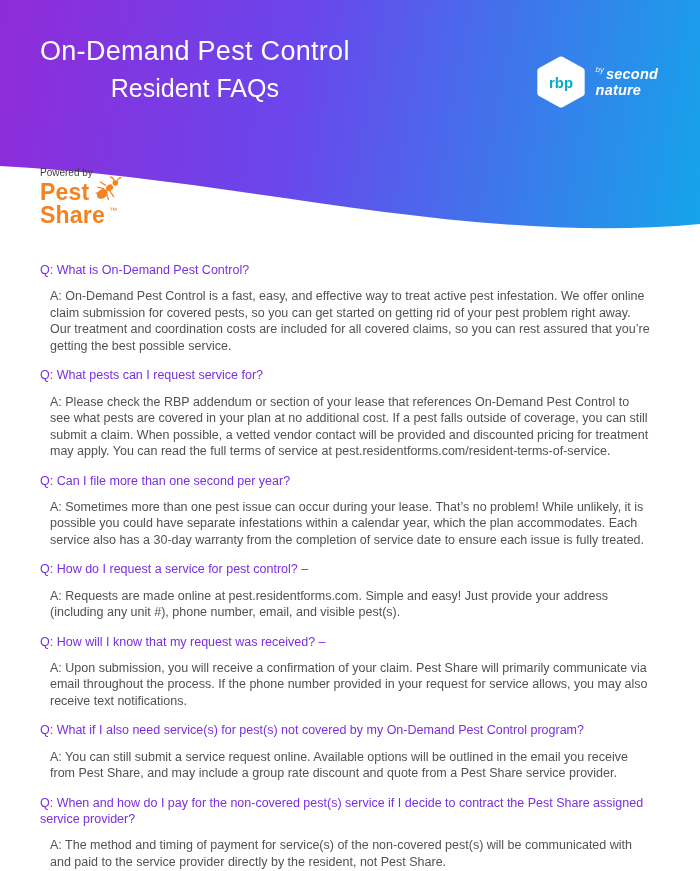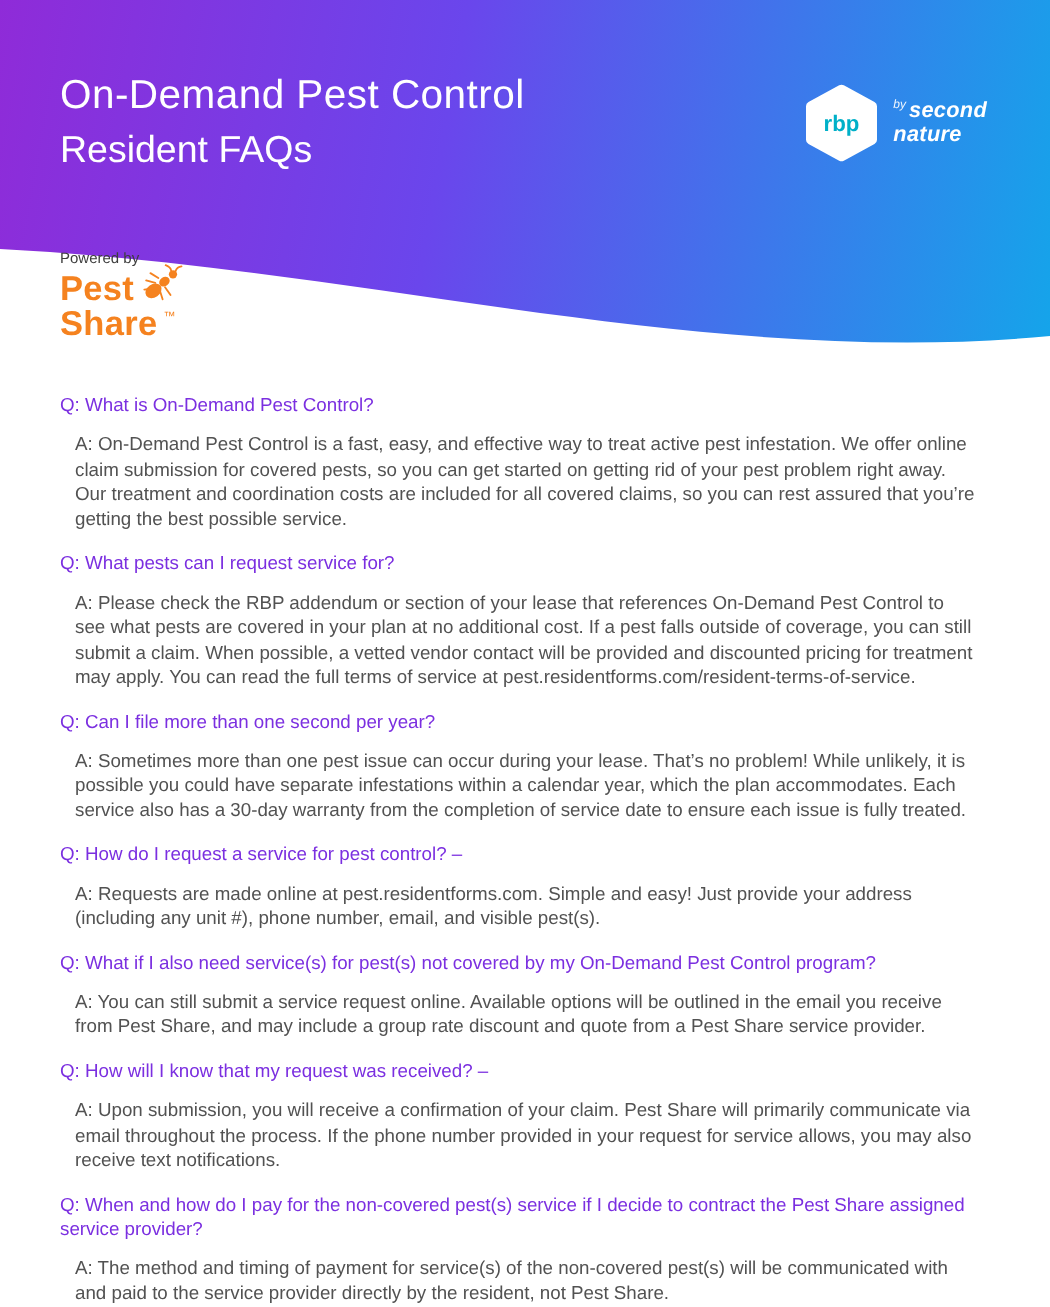--- a/index.html
+++ b/index.html
@@ -10,21 +10,21 @@
     -webkit-font-smoothing:antialiased;
   }
   .page { width:700px; position:relative; background:#fff; }
 
   
   .hero {
     position:relative; height:250px;
     background:linear-gradient(100deg, #8f2bd8 0%, #6a46ec 42%, #14a5ea 100%);
     overflow:hidden;
   }
-  .hero-inner { position:absolute; left:40px; top:48px; color:#fff; z-index:3; }
+  .hero-inner { position:absolute; left:40px; top:36px; color:#fff; z-index:3;text-align:center; }
   .hero-title { font-size:27px; font-weight:500; letter-spacing:.3px; }
   .hero-subtitle { font-size:25px; font-weight:400; margin-top:7px; }
 
   .brand { position:absolute; right:42px; top:56px; display:flex; align-items:center; gap:9px; z-index:3; }
   .rbp-badge { width:52px; height:52px; }
   .rbp-badge svg { width:52px; height:52px; display:block; }
   .rbp-badge text { font-family:"Liberation Sans", sans-serif; }
   .sn { color:#fff; line-height:1.02;font-style:italic; }
   .sn-by { font-size:8px; vertical-align:top; margin-right:2px; opacity:.92; font-weight:400; }
   .sn-word { font-size:14.5px; font-weight:700; letter-spacing:.2px; }
@@ -120,27 +120,27 @@
     <h3 class="faq-q">Q: Can I file more than one second per year?</h3>
     <p class="faq-a">A: Sometimes more than one pest issue can occur during your lease. That’s no problem! While unlikely, it is possible you could have separate infestations within a calendar year, which the plan accommodates. Each service also has a 30-day warranty from the completion of service date to ensure each issue is fully treated.</p>
   </section>
 
   <section class="faq-item">
     <h3 class="faq-q">Q: How do I request a service for pest control? –</h3>
     <p class="faq-a">A: Requests are made online at pest.residentforms.com. Simple and easy! Just provide your address (including any unit #), phone number, email, and visible pest(s).</p>
   </section>
 
   <section class="faq-item">
-    <h3 class="faq-q">Q: What if I also need service(s) for pest(s) not covered by my On-Demand Pest Control program?</h3>
-    <p class="faq-a">A: You can still submit a service request online. Available options will be outlined in the email you receive from Pest Share, and may include a group rate discount and quote from a Pest Share service provider.</p>
+    <h3 class="faq-q">Q: How will I know that my request was received? –</h3>
+    <p class="faq-a">A: Upon submission, you will receive a confirmation of your claim. Pest Share will primarily communicate via email throughout the process. If the phone number provided in your request for service allows, you may also receive text notifications.</p>
   </section>
 
   <section class="faq-item">
-    <h3 class="faq-q">Q: How will I know that my request was received? –</h3>
-    <p class="faq-a">A: Upon submission, you will receive a confirmation of your claim. Pest Share will primarily communicate via email throughout the process. If the phone number provided in your request for service allows, you may also receive text notifications.</p>
+    <h3 class="faq-q">Q: What if I also need service(s) for pest(s) not covered by my On-Demand Pest Control program?</h3>
+    <p class="faq-a">A: You can still submit a service request online. Available options will be outlined in the email you receive from Pest Share, and may include a group rate discount and quote from a Pest Share service provider.</p>
   </section>
 
   <section class="faq-item">
     <h3 class="faq-q">Q: When and how do I pay for the non-covered pest(s) service if I decide to contract the Pest Share assigned service provider?</h3>
     <p class="faq-a">A: The method and timing of payment for service(s) of the non-covered pest(s) will be communicated with and paid to the service provider directly by the resident, not Pest Share.</p>
   </section>
 
   <section class="faq-item">
     <h3 class="faq-q">Q: What happens if I receive a bill after the service?</h3>
     <p class="faq-a">A: Please note that you will only be responsible for a bill if you have requested service for a pest that is not covered by your Pest Assurance package. If you have any questions or concerns about the service or the bill you have received, please do not hesitate to contact us at claims@pestshare.com. We are here to help you resolve any issues and provide you with the best possible service.</p>

